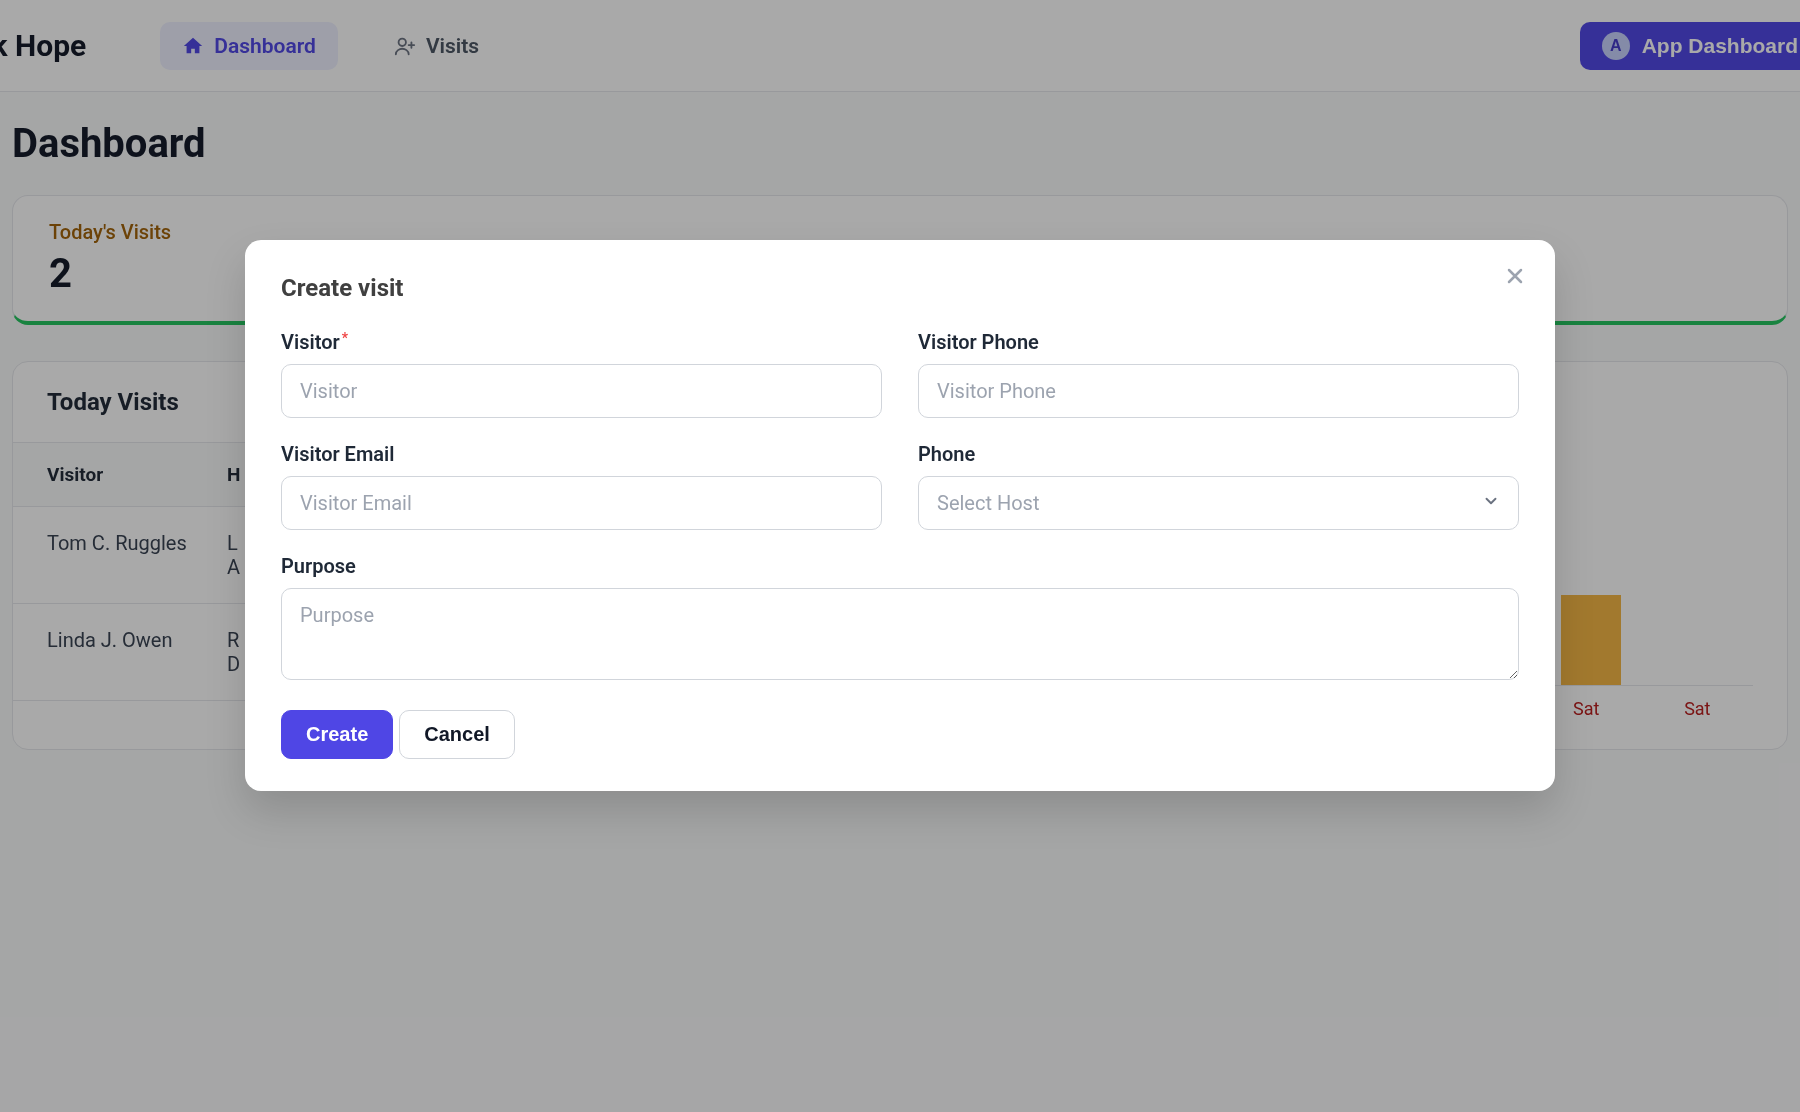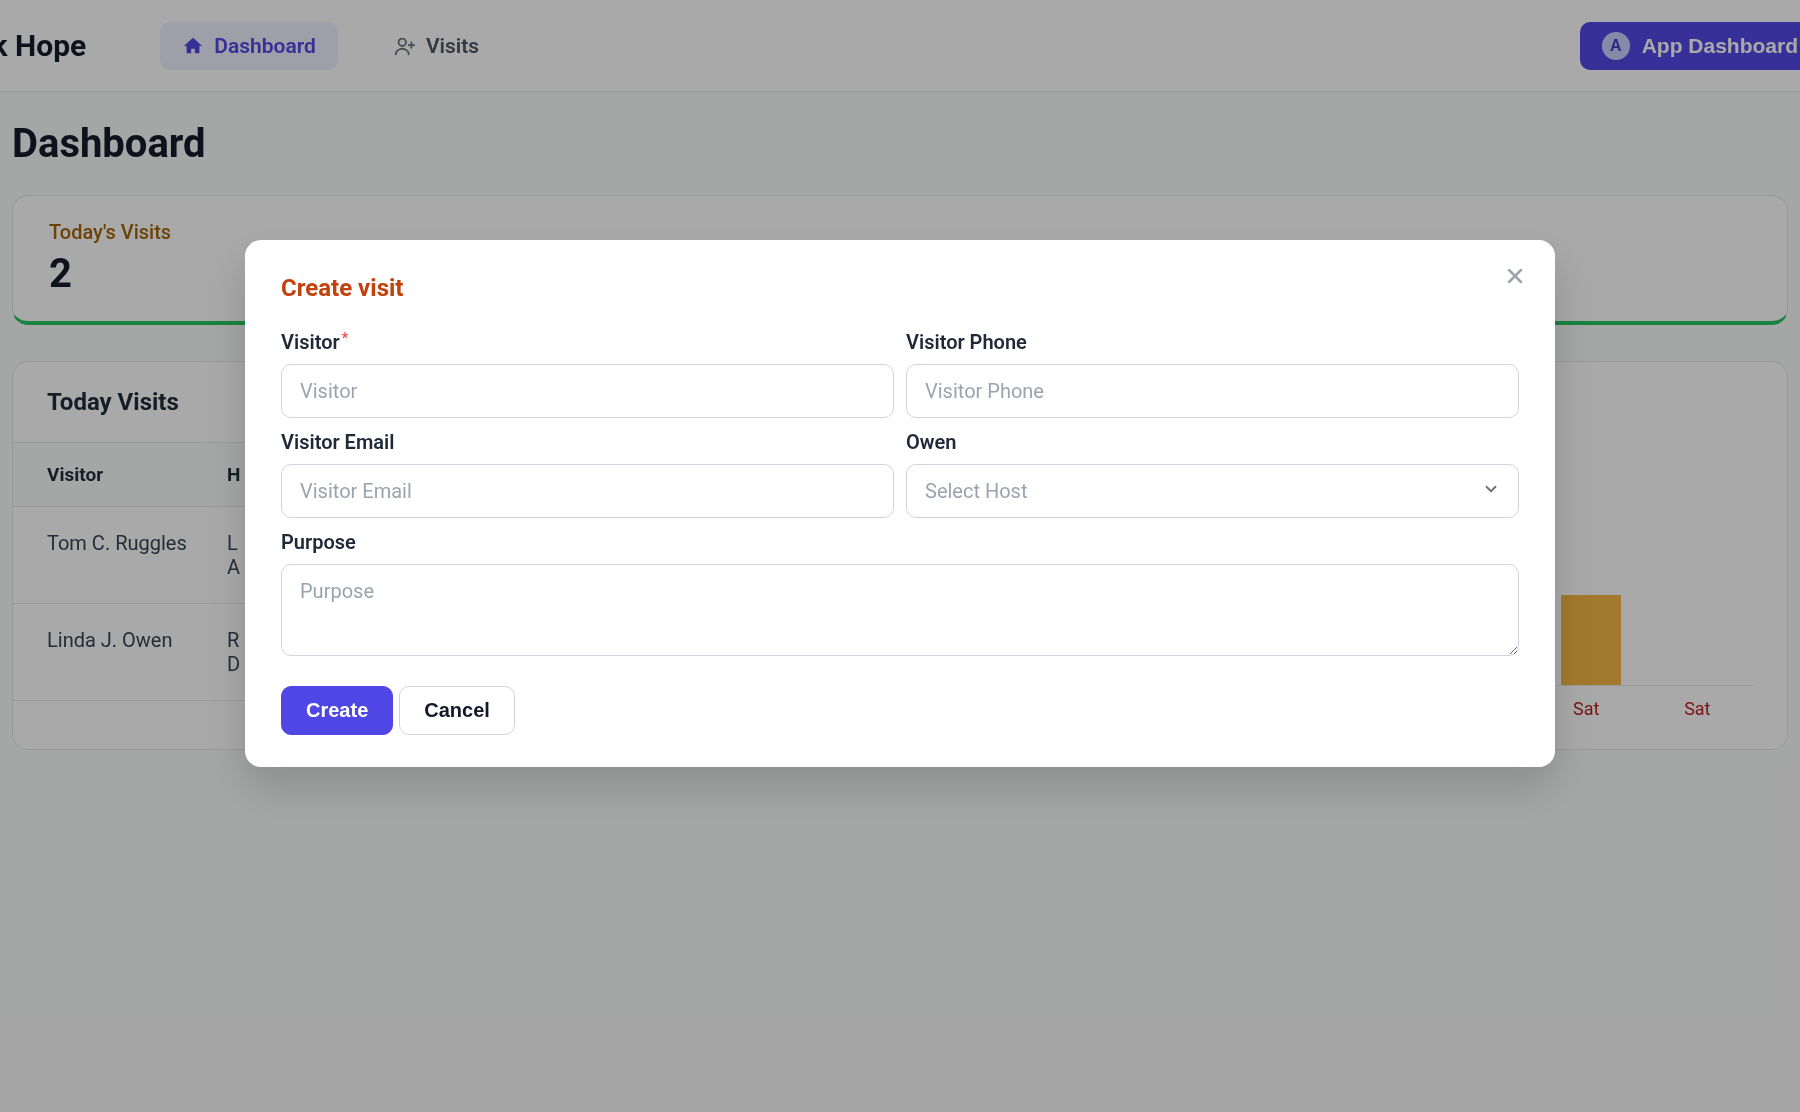--- a/index.html
+++ b/index.html
@@ -155,36 +155,35 @@
       padding-top: 240px;
     }
     .modal {
       background: #fff;
       border-radius: 16px;
       width: 1310px;
       padding: 34px 36px 32px;
       position: relative;
       box-shadow: 0 20px 40px rgba(0,0,0,0.15);
     }
-    .modal-title { font-size: 24px; font-weight: 700; color: #c2410c; margin-bottom: 28px; }
+    .modal-title { font-size: 24px; font-weight: 700; color: #404040; margin-bottom: 28px; }
     .close {
       position: absolute;
       top: 24px;
       right: 28px;
       color: #9ca3af;
       cursor: pointer;
       font-size: 0;
     }
     .form-grid {
       display: grid;
       grid-template-columns: 1fr 1fr;
       column-gap: 36px;
       row-gap: 24px;
       margin-bottom: 26px;
-      gap: 12px;
     }
     .form-field.full { grid-column: span 2; }
     .field-label { font-size: 20px; font-weight: 600; color: #1f2937; margin-bottom: 10px; display: block; }
     .req { color: #ef4444; font-size: 14px; vertical-align: top; margin-left: 2px; }
     .input, .select, .textarea {
       width: 100%;
       border: 1px solid #d1d5db;
       border-radius: 10px;
       padding: 14px 18px;
       font-size: 20px;
@@ -315,21 +314,21 @@
       </div>
       <div class="form-field">
         <label class="field-label">Visitor Phone</label>
         <input class="input" type="text" placeholder="Visitor Phone" style="">
       </div>
       <div class="form-field">
         <label class="field-label">Visitor Email</label>
         <input class="input" type="text" placeholder="Visitor Email" style="">
       </div>
       <div class="form-field">
-        <label class="field-label">Owen</label>
+        <label class="field-label">Phone</label>
         <div class="select">
           <span>Select Host</span>
           <span>
             <svg width="18" height="18" viewBox="0 0 24 24" fill="none" stroke="#6b7280" stroke-width="2.5" stroke-linecap="round" stroke-linejoin="round">
                 <path d="M6 9l6 6 6-6"></path>
               </svg>
           </span>
         </div>
       </div>
       <div class="form-field full">

